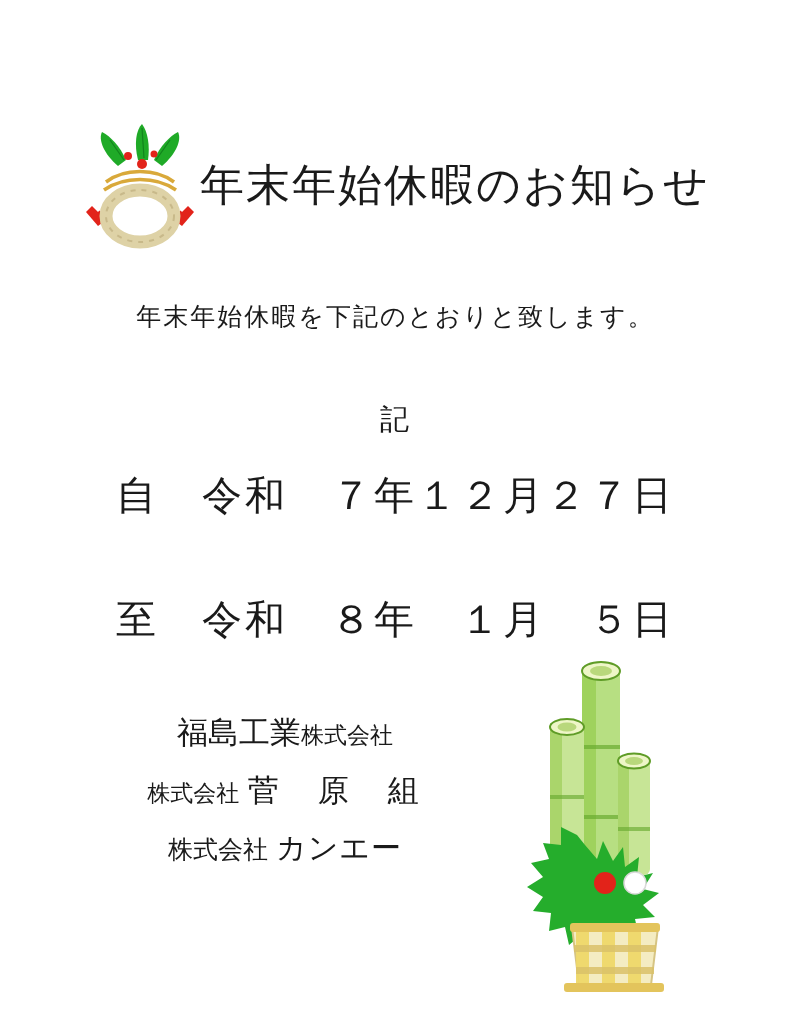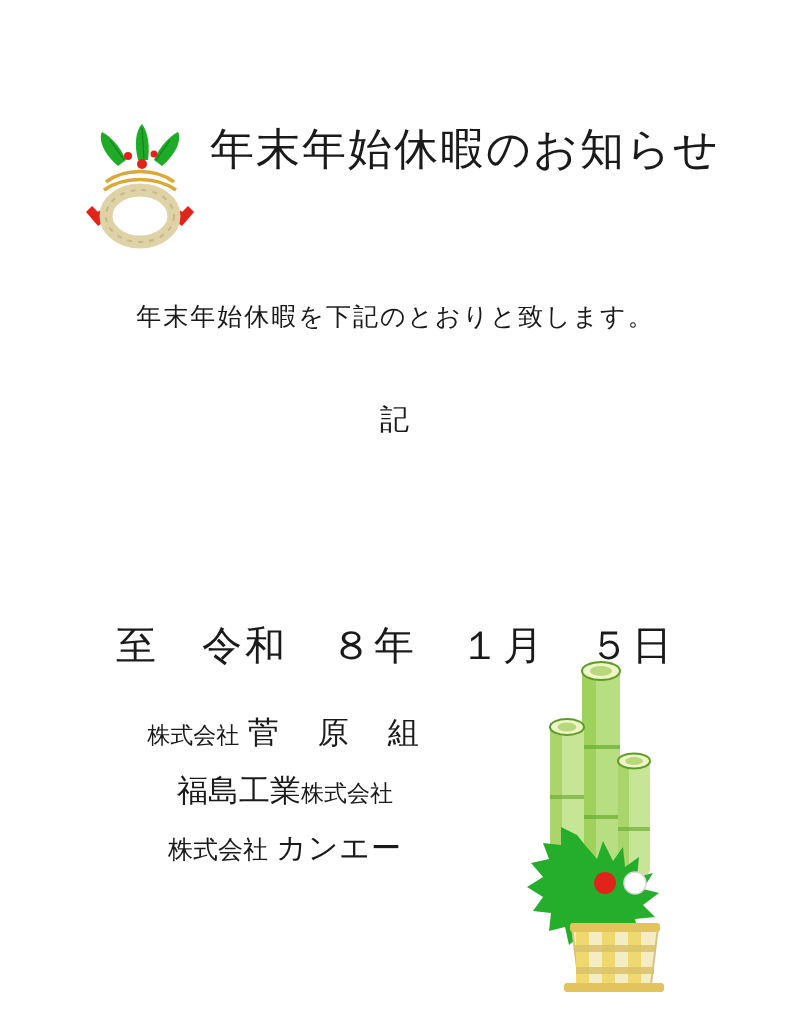--- a/index.html
+++ b/index.html
@@ -22,21 +22,21 @@
   }
 
   
   .title-row {
     position: absolute;
     left: 80px;
     top: 120px;
     width: 640px;
     height: 130px;
     display: flex;
-    gap: 10px;
+    align-items: center;
   }
   .ornament-wreath {
     width: 120px;
     height: 130px;
     position: relative;
     flex: 0 0 auto;
   }
   .title-text {
     font-size: 44px;
     letter-spacing: 2px;
@@ -68,21 +68,21 @@
   .date-line {
     position: absolute;
     left: 0;
     right: 0;
     text-align: center;
     font-size: 40px;
     letter-spacing: 3px;
     font-family: "DejaVu Serif", serif;
   }
   .date-from { top: 468px; }
-  .date-to   { top: 618px; }
+  .date-to   { top: 592px; }
 
   
   .signatures {
     position: absolute;
     left: 70px;
     top: 712px;
     width: 430px;
     text-align: center;
   }
   .sig {
@@ -149,29 +149,30 @@
       </svg>
     </div>
 
     <div class="title-text">年末年始休暇のお知らせ</div>
   </div>
 
   <div class="lead">年末年始休暇を下記のとおりと致します。</div>
 
   <div class="kisho">記</div>
 
+  <div class="date-line date-from">自　令和　７年１２月２７日</div>
   <div class="date-line date-to">至　令和　８年　１月　５日</div>
 
   <div class="signatures">
+    <div class="sig sig-2">
+      <span>福島工業</span><span class="small">株式会社</span>
+    </div>
     <div class="sig sig-1">
       <span class="small">株式会社</span>
       <span class="big">菅　原　組</span>
-    </div>
-    <div class="sig sig-2">
-      <span>福島工業</span><span class="small">株式会社</span>
     </div>
     <div class="sig sig-3">
       <span>株式会社</span>
       <span class="big">カンエー</span>
     </div>
   </div>
 
   <div class="kadomatsu">
     <svg viewBox="0 0 190 350" width="190" height="350" aria-hidden="true">
 

